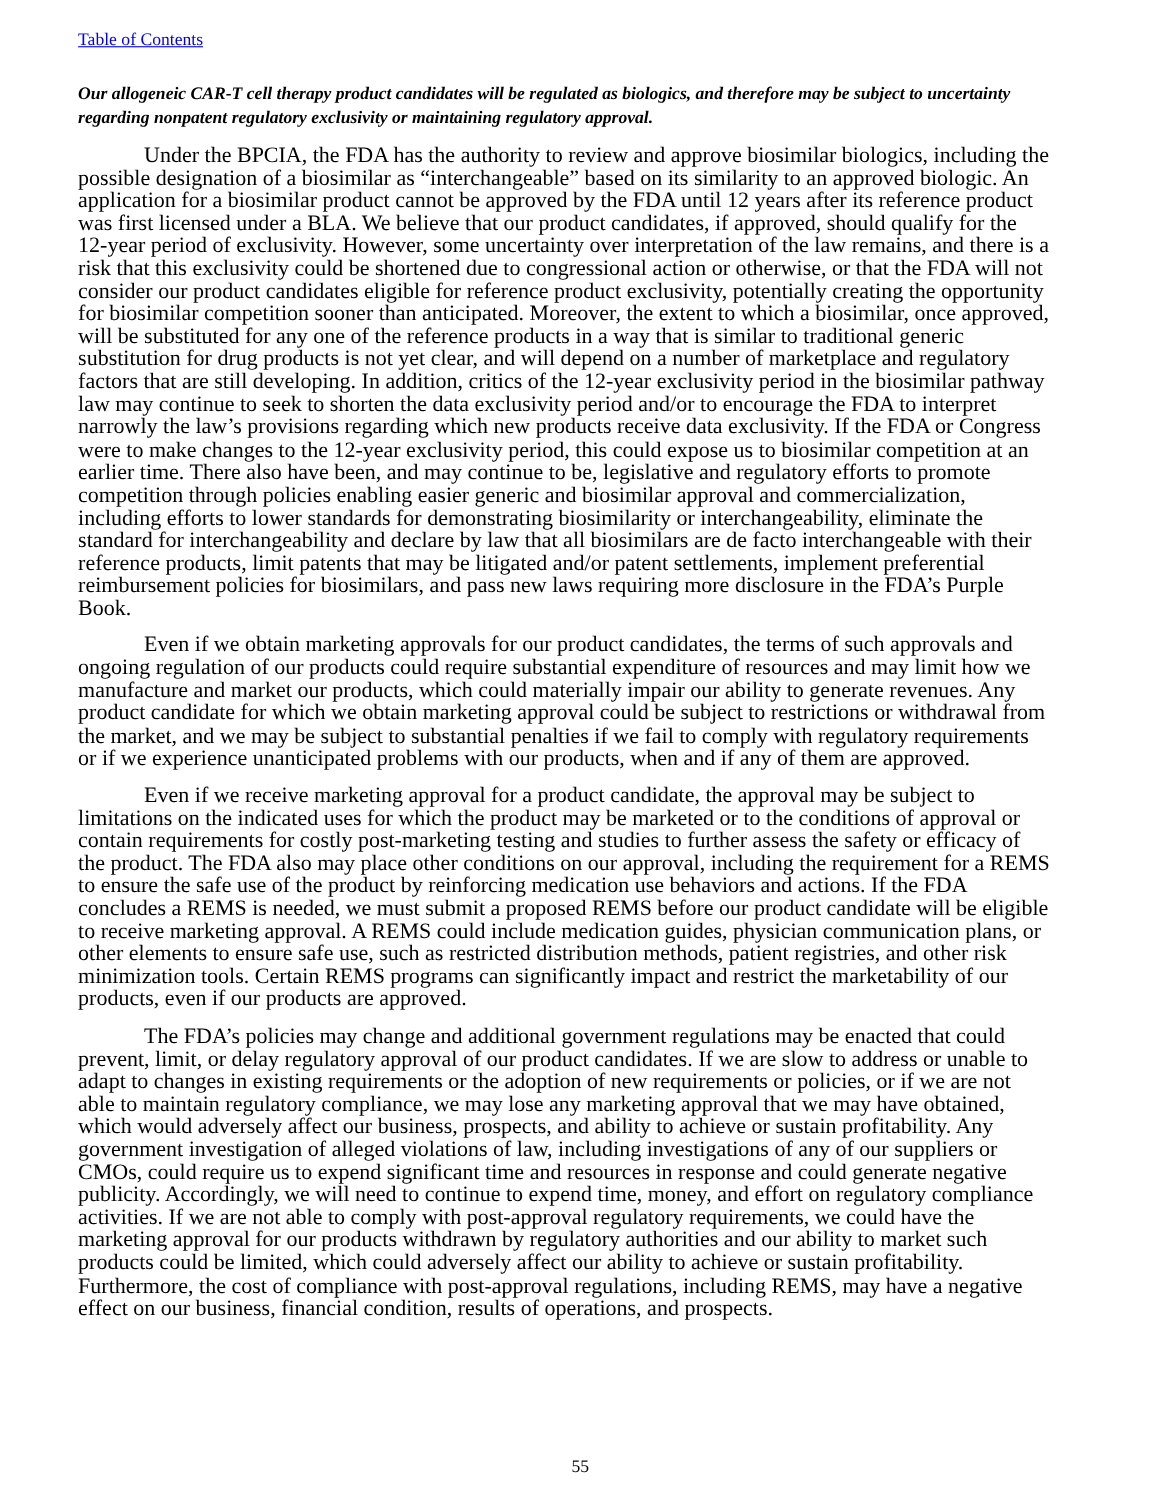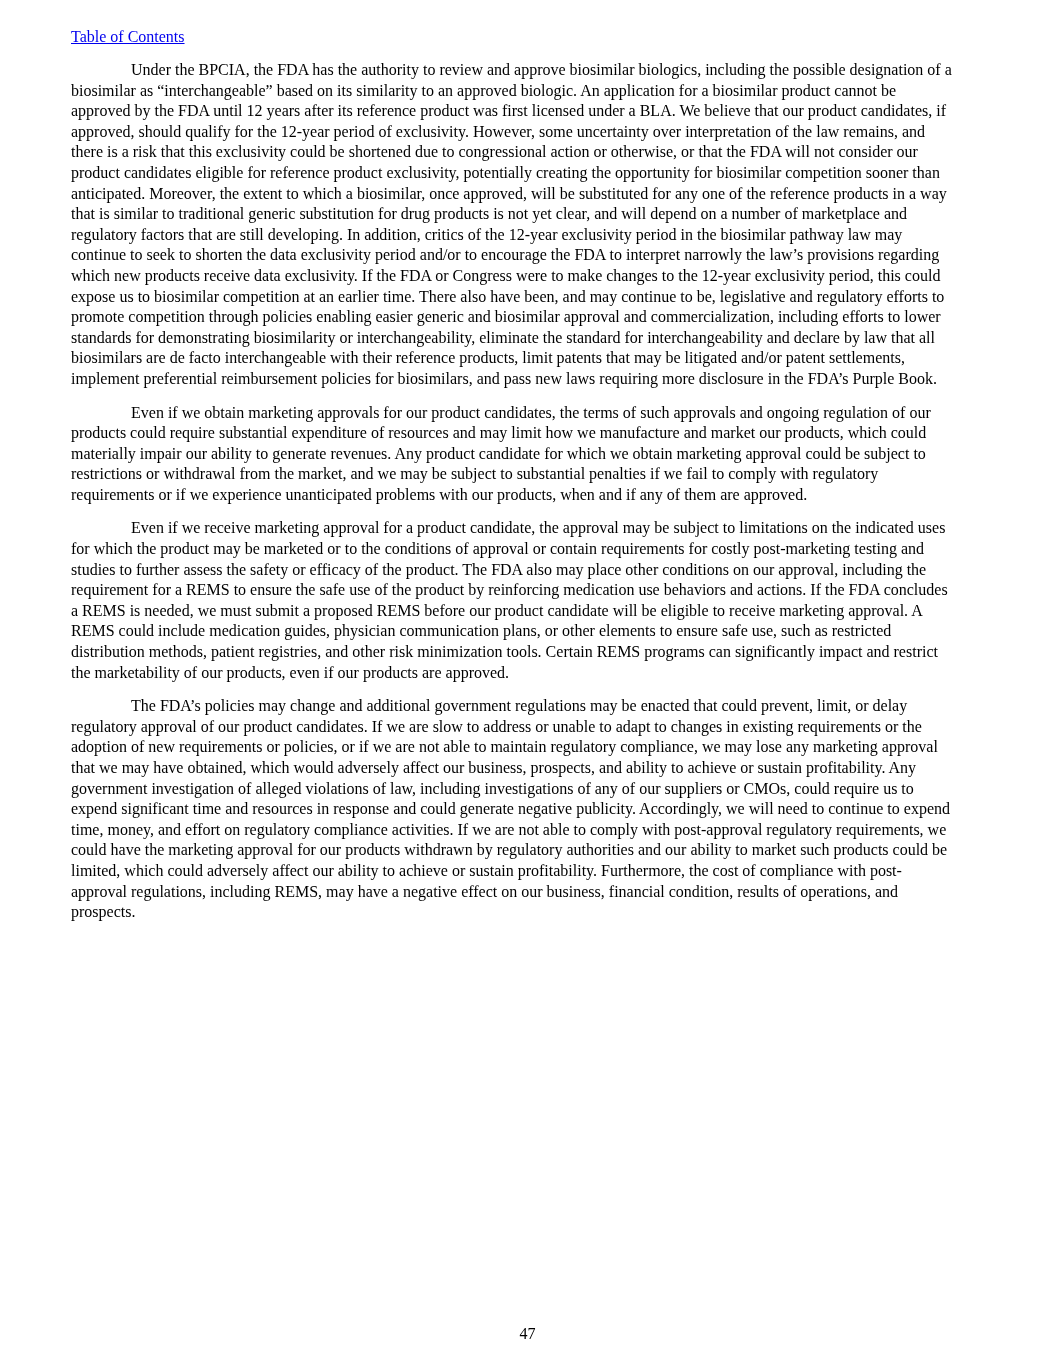--- a/index.html
+++ b/index.html
@@ -27,44 +27,45 @@
     display: inline-block;
   }
   .heading {
     font-size: 16px;
     font-weight: bold;
     font-style: italic;
     line-height: 21.5px;
     margin: 28px 0 0 0;
   }
   .body-para {
-    font-size: 16px;
+    font-size: 20px;
     line-height: 20.6px;
     margin: 13px 0 0 0;
     text-indent: 60px;
     text-align: left;
   }
   .page-number {
     position: absolute;
     bottom: 22px;
     left: 0;
     width: 100%;
     text-align: center;
     font-size: 16px;
   }
 </style>
 </head>
 <body>
 
 <div class="page">
   <a href="#" class="toc-link">Table of Contents</a>
 
+  <h2 class="heading">Our allogeneic CAR-T cell therapy product candidates will be regulated as biologics, and therefore may be subject to uncertainty regarding nonpatent regulatory exclusivity or maintaining regulatory approval.</h2>
 
   <p class="body-para">Under the BPCIA, the FDA has the authority to review and approve biosimilar biologics, including the possible designation of a biosimilar as “interchangeable” based on its similarity to an approved biologic. An application for a biosimilar product cannot be approved by the FDA until 12 years after its reference product was first licensed under a BLA. We believe that our product candidates, if approved, should qualify for the 12-year period of exclusivity. However, some uncertainty over interpretation of the law remains, and there is a risk that this exclusivity could be shortened due to congressional action or otherwise, or that the FDA will not consider our product candidates eligible for reference product exclusivity, potentially creating the opportunity for biosimilar competition sooner than anticipated. Moreover, the extent to which a biosimilar, once approved, will be substituted for any one of the reference products in a way that is similar to traditional generic substitution for drug products is not yet clear, and will depend on a number of marketplace and regulatory factors that are still developing. In addition, critics of the 12-year exclusivity period in the biosimilar pathway law may continue to seek to shorten the data exclusivity period and/or to encourage the FDA to interpret narrowly the law’s provisions regarding which new products receive data exclusivity. If the FDA or Congress were to make changes to the 12-year exclusivity period, this could expose us to biosimilar competition at an earlier time. There also have been, and may continue to be, legislative and regulatory efforts to promote competition through policies enabling easier generic and biosimilar approval and commercialization, including efforts to lower standards for demonstrating biosimilarity or interchangeability, eliminate the standard for interchangeability and declare by law that all biosimilars are de facto interchangeable with their reference products, limit patents that may be litigated and/or patent settlements, implement preferential reimbursement policies for biosimilars, and pass new laws requiring more disclosure in the FDA’s Purple Book.</p>
 
   <p class="body-para">Even if we obtain marketing approvals for our product candidates, the terms of such approvals and ongoing regulation of our products could require substantial expenditure of resources and may limit how we manufacture and market our products, which could materially impair our ability to generate revenues. Any product candidate for which we obtain marketing approval could be subject to restrictions or withdrawal from the market, and we may be subject to substantial penalties if we fail to comply with regulatory requirements or if we experience unanticipated problems with our products, when and if any of them are approved.</p>
 
   <p class="body-para">Even if we receive marketing approval for a product candidate, the approval may be subject to limitations on the indicated uses for which the product may be marketed or to the conditions of approval or contain requirements for costly post-marketing testing and studies to further assess the safety or efficacy of the product. The FDA also may place other conditions on our approval, including the requirement for a REMS to ensure the safe use of the product by reinforcing medication use behaviors and actions. If the FDA concludes a REMS is needed, we must submit a proposed REMS before our product candidate will be eligible to receive marketing approval. A REMS could include medication guides, physician communication plans, or other elements to ensure safe use, such as restricted distribution methods, patient registries, and other risk minimization tools. Certain REMS programs can significantly impact and restrict the marketability of our products, even if our products are approved.</p>
 
   <p class="body-para">The FDA’s policies may change and additional government regulations may be enacted that could prevent, limit, or delay regulatory approval of our product candidates. If we are slow to address or unable to adapt to changes in existing requirements or the adoption of new requirements or policies, or if we are not able to maintain regulatory compliance, we may lose any marketing approval that we may have obtained, which would adversely affect our business, prospects, and ability to achieve or sustain profitability. Any government investigation of alleged violations of law, including investigations of any of our suppliers or CMOs, could require us to expend significant time and resources in response and could generate negative publicity. Accordingly, we will need to continue to expend time, money, and effort on regulatory compliance activities. If we are not able to comply with post-approval regulatory requirements, we could have the marketing approval for our products withdrawn by regulatory authorities and our ability to market such products could be limited, which could adversely affect our ability to achieve or sustain profitability. Furthermore, the cost of compliance with post-approval regulations, including REMS, may have a negative effect on our business, financial condition, results of operations, and prospects.</p>
 </div>
 
-<div class="page-number">47</div>
+<div class="page-number">55</div>
 
 </body></html>

